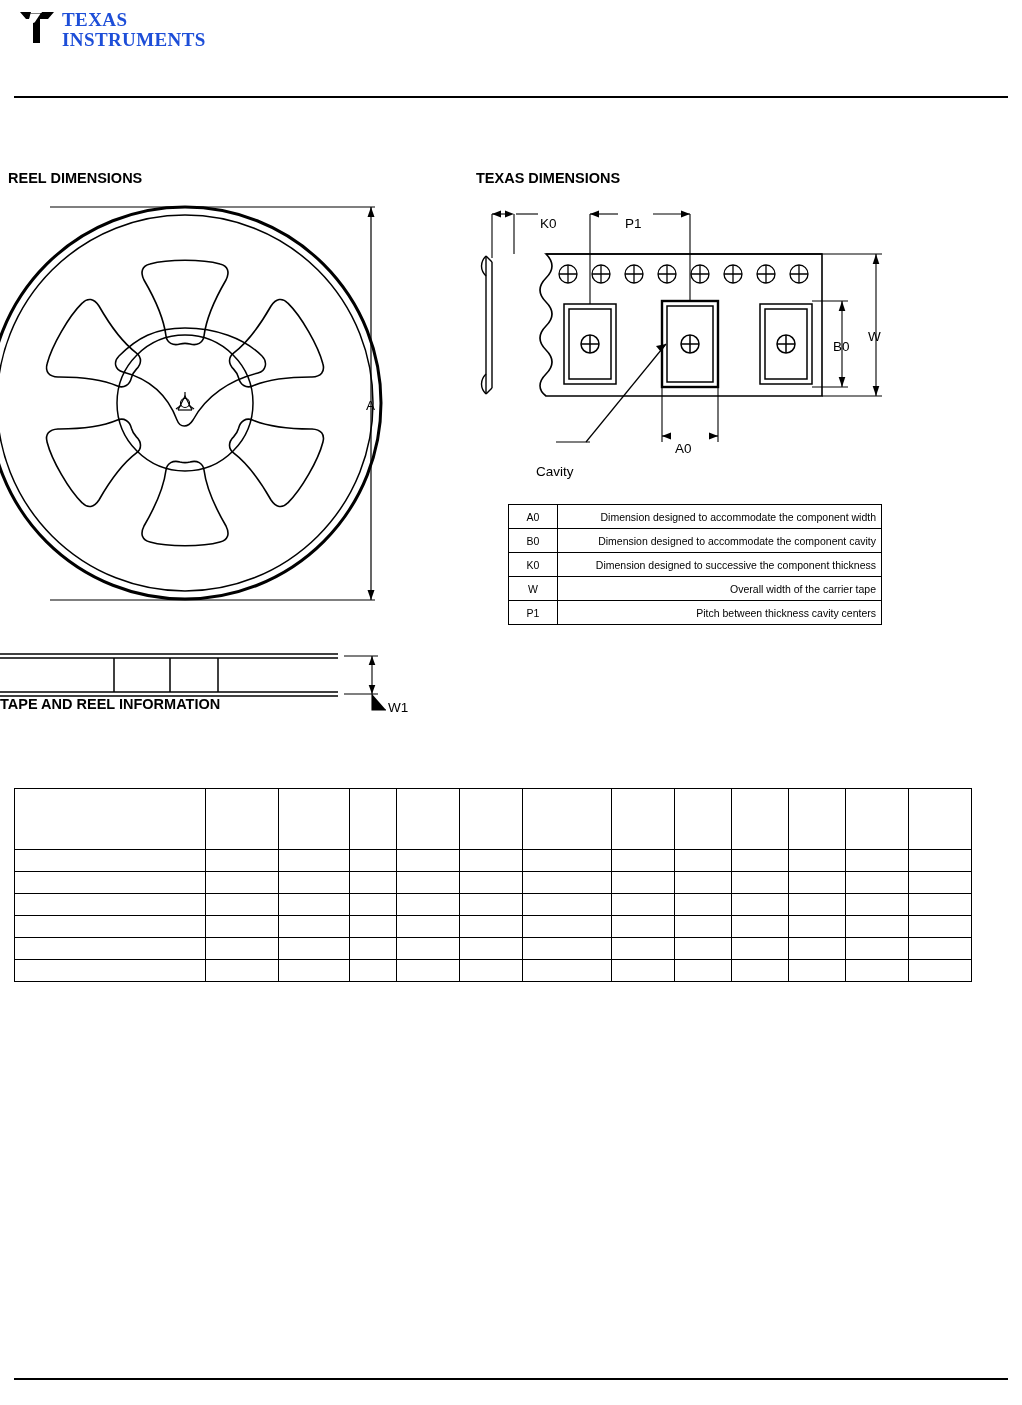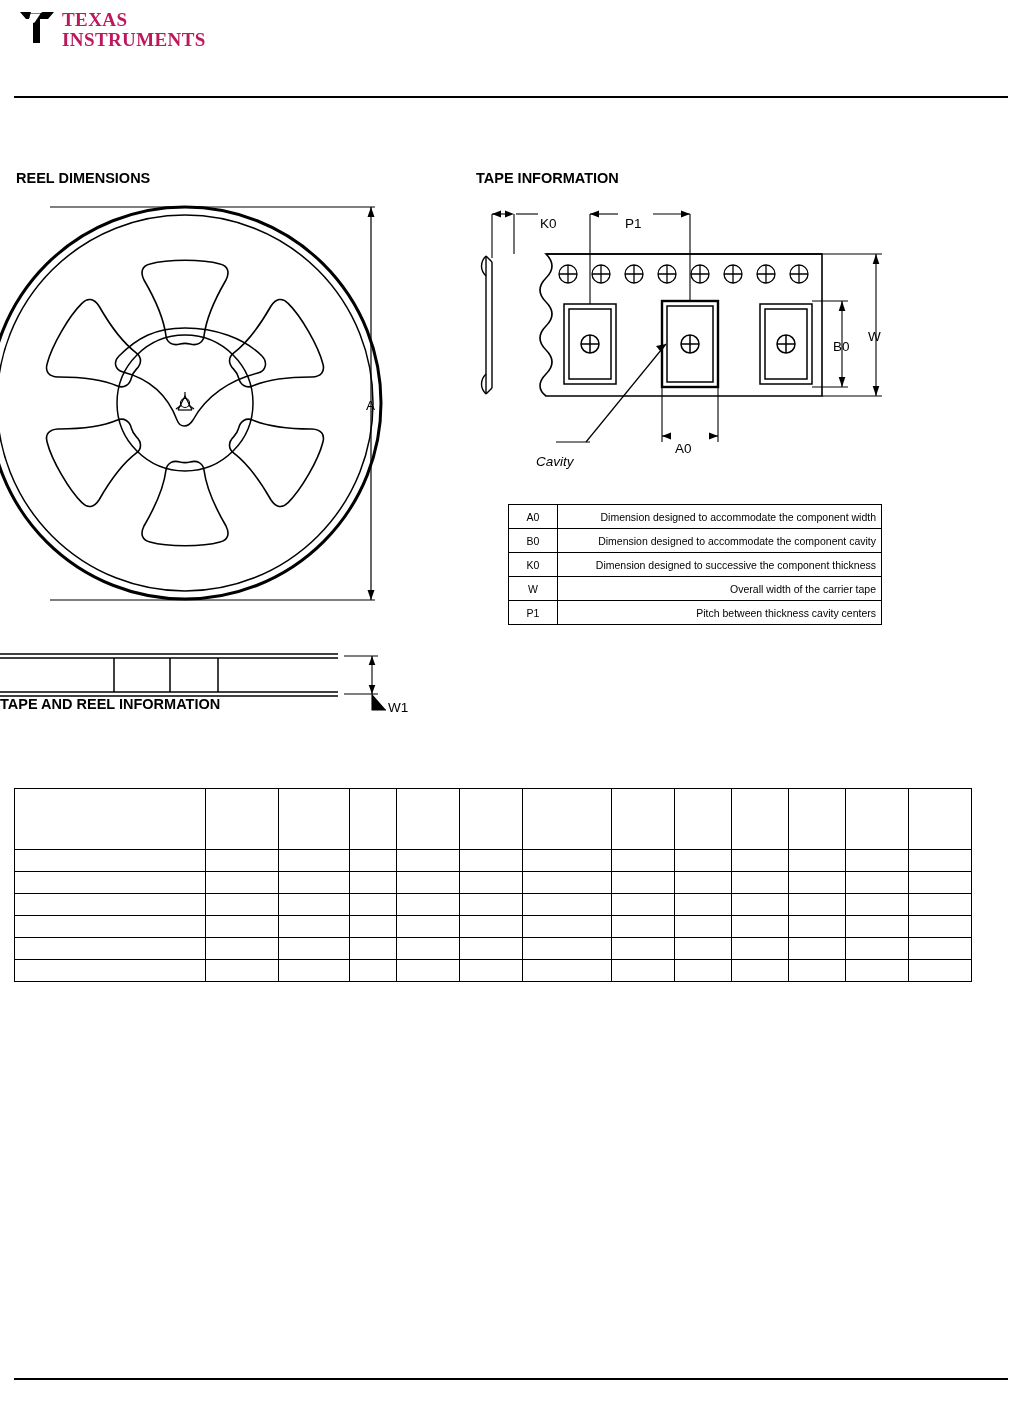--- a/index.html
+++ b/index.html
@@ -36,21 +36,21 @@
     left: 44px;
     top: 2px;
     line-height: 1.05;
   }
   .ti-logo .wordmark .l1,
   .ti-logo .wordmark .l2 {
     display: block;
     font-family: "Liberation Serif", serif;
     font-weight: bold;
     letter-spacing: 0.4px;
-    color: #be185d;
+    color: #1d4ed8;
   }
   .ti-logo .wordmark .l1 { font-size: 19px; }
   .ti-logo .wordmark .l2 { font-size: 19px; }
 
   .rule {
     position: absolute;
     left: 14px;
     width: 994px;
     height: 2px;
     background: #000;
@@ -58,21 +58,21 @@
   .rule.top { top: 96px; }
   .rule.bottom { top: 1378px; }
 
   
   .sec-title {
     position: absolute;
     font-size: 14.5px;
     font-weight: bold;
     white-space: nowrap;
   }
-  #reel-title { left: 16px; top: 170px; }
+  #reel-title { left: 8px; top: 170px; }
   #tape-title { left: 476px; top: 170px; }
   #tnr-title  { left: 0px;  top: 696px; }
 
   
   .lbl {
     position: absolute;
     font-size: 13.5px;
     white-space: nowrap;
   }
 
@@ -144,21 +144,21 @@
   <span class="wordmark">
     <span class="l1">TEXAS</span>
     <span class="l2">INSTRUMENTS</span>
   </span>
 </div>
 
 <div class="rule top"></div>
 <div class="rule bottom"></div>
 
 <div class="sec-title" id="reel-title">REEL DIMENSIONS</div>
-<div class="sec-title" id="tape-title">TAPE INFORMATION</div>
+<div class="sec-title" id="tape-title">TEXAS DIMENSIONS</div>
 <div class="sec-title" id="tnr-title">TAPE AND REEL INFORMATION</div>
 
 <svg style="position:absolute; left:-10px; top:196px;" width="400" height="430" viewBox="0 0 400 430">
 
   <circle cx="195" cy="207" r="196" fill="none" stroke="#000" stroke-width="3"></circle>
   <circle cx="195" cy="207" r="188" fill="none" stroke="#000" stroke-width="1.5"></circle>
 
   <circle cx="195" cy="207" r="68" fill="none" stroke="#000" stroke-width="1.5"></circle>
 
   <g stroke="#000" stroke-width="1.2" fill="none">
@@ -332,21 +332,21 @@
   <path d="M116 246 L196 148" stroke="#000" stroke-width="1.2" fill="none"></path>
   <polygon points="196,148 186,150 191,156" fill="#000"></polygon>
   <path d="M86 246 L120 246" stroke="#000" stroke-width="1.2" fill="none"></path>
 </svg>
 
 <div class="lbl" style="left:540px; top:216px;">K0</div>
 <div class="lbl" style="left:625px; top:216px;">P1</div>
 <div class="lbl" style="left:868px; top:329px;">W</div>
 <div class="lbl" style="left:833px; top:339px;">B0</div>
 <div class="lbl" style="left:675px; top:441px;">A0</div>
-<div class="lbl" style="left:536px; top:454px;font-style:italic;">Cavity</div>
+<div class="lbl" style="left:536px; top:464px;">Cavity</div>
 
 <table id="legend-table">
   <tbody>
     <tr>
       <td class="key">A0</td>
       <td>Dimension designed to accommodate the component width</td>
     </tr>
     <tr>
       <td class="key">B0</td>
       <td>Dimension designed to accommodate the component cavity</td>

